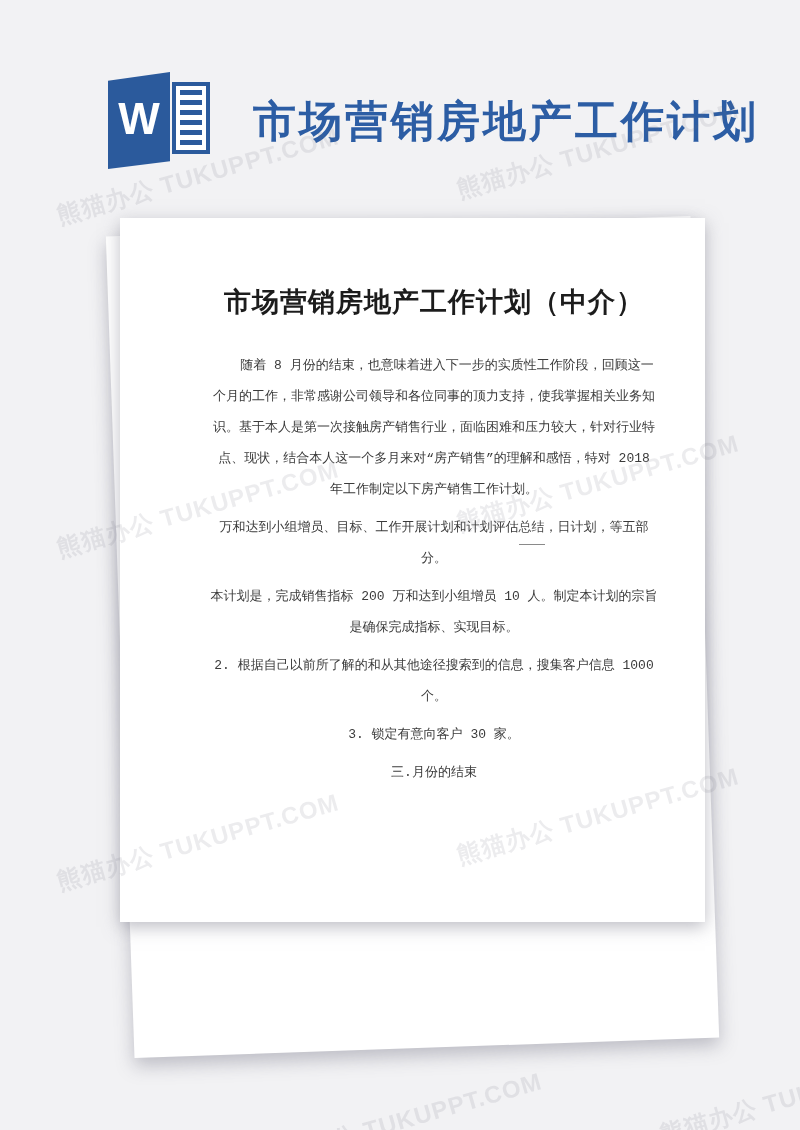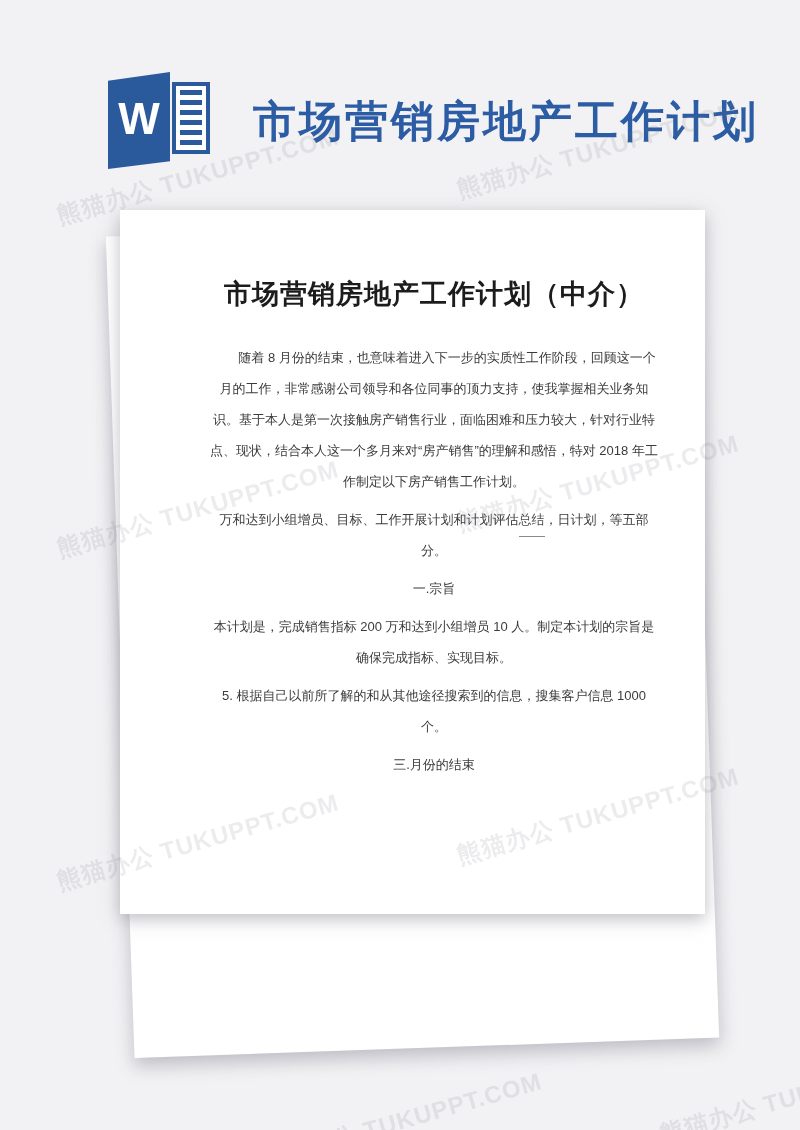--- a/index.html
+++ b/index.html
@@ -38,26 +38,27 @@
 
   
   .back-page{
     position:absolute;left:120px;top:210px;width:585px;height:822px;
     background:#ffffff;
     transform:translateY(16px) rotate(-2deg);
     box-shadow:0 8px 18px rgba(125,125,140,0.45);
     z-index:1;
   }
   .document-page{
-    position:absolute;left:120px;top:210px;width:585px;height:704px;
+    position:absolute;left:120px;top:218px;width:585px;height:704px;
     background:#ffffff;
     box-shadow:0 5px 16px rgba(125,125,140,0.5);
     z-index:2;
     box-sizing:border-box;
     padding:66px 45px 0 88px;
+    font-family:Liberation Mono, monospace;
   }
   .doc-title{
     text-align:center;
     font-size:27px;font-weight:bold;color:#1c1c1c;
     letter-spacing:1px;
     margin:0 0 30px 0;
   }
   .doc-body p{
     margin:0 0 7px 0;
     font-size:13px;line-height:31px;color:#3b3b3b;
@@ -100,23 +101,23 @@
   <div class="header-title">市场营销房地产工作计划</div>
 </div>
 
 <div class="back-page"></div>
 
 <div class="document-page">
   <h1 class="doc-title">市场营销房地产工作计划（中介）</h1>
   <div class="doc-body" id="doc-paragraphs">
       <p class="indent">随着 8 月份的结束，也意味着进入下一步的实质性工作阶段，回顾这一个月的工作，非常感谢公司领导和各位同事的顶力支持，使我掌握相关业务知识。基于本人是第一次接触房产销售行业，面临困难和压力较大，针对行业特点、现状，结合本人这一个多月来对“房产销售”的理解和感悟，特对 2018 年工作制定以下房产销售工作计划。</p>
       <p><span>万和达到小组增员、目标、工作开展计划和计划评估</span><span class="u">总结</span><span>，日计划，等五部分。</span></p>
-      <p>一.宗旨</p>
       <p>本计划是，完成销售指标 200 万和达到小组增员 10 人。制定本计划的宗旨是确保完成指标、实现目标。</p>
-      <p>5. 根据自己以前所了解的和从其他途径搜索到的信息，搜集客户信息 1000 个。</p>
+      <p>2. 根据自己以前所了解的和从其他途径搜索到的信息，搜集客户信息 1000 个。</p>
+      <p>3. 锁定有意向客户 30 家。</p>
       <p>三.月份的结束</p>
     </div>
 </div>
 
 <div class="watermark-layer" id="watermark-layer">
     <div class="watermark" style="left: 52px; top: 160px;">熊猫办公 TUKUPPT.COM</div>
     <div class="watermark" style="left: 452px; top: 134px;">熊猫办公 TUKUPPT.COM</div>
     <div class="watermark" style="left: 52px; top: 493px;">熊猫办公 TUKUPPT.COM</div>
     <div class="watermark" style="left: 452px; top: 467px;">熊猫办公 TUKUPPT.COM</div>
     <div class="watermark" style="left: 52px; top: 826px;">熊猫办公 TUKUPPT.COM</div>

